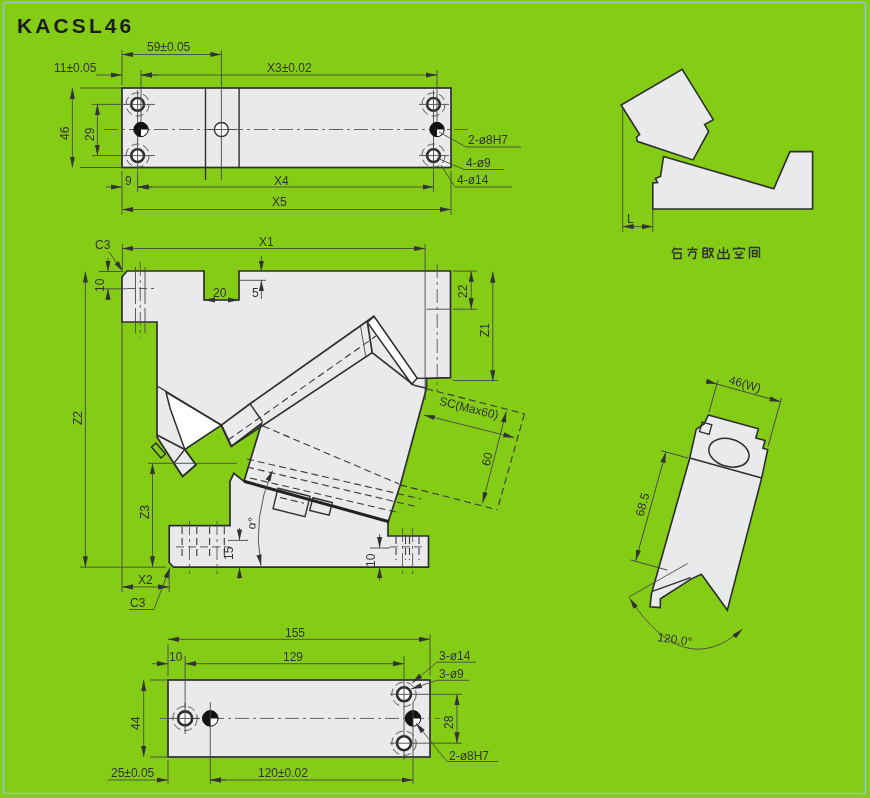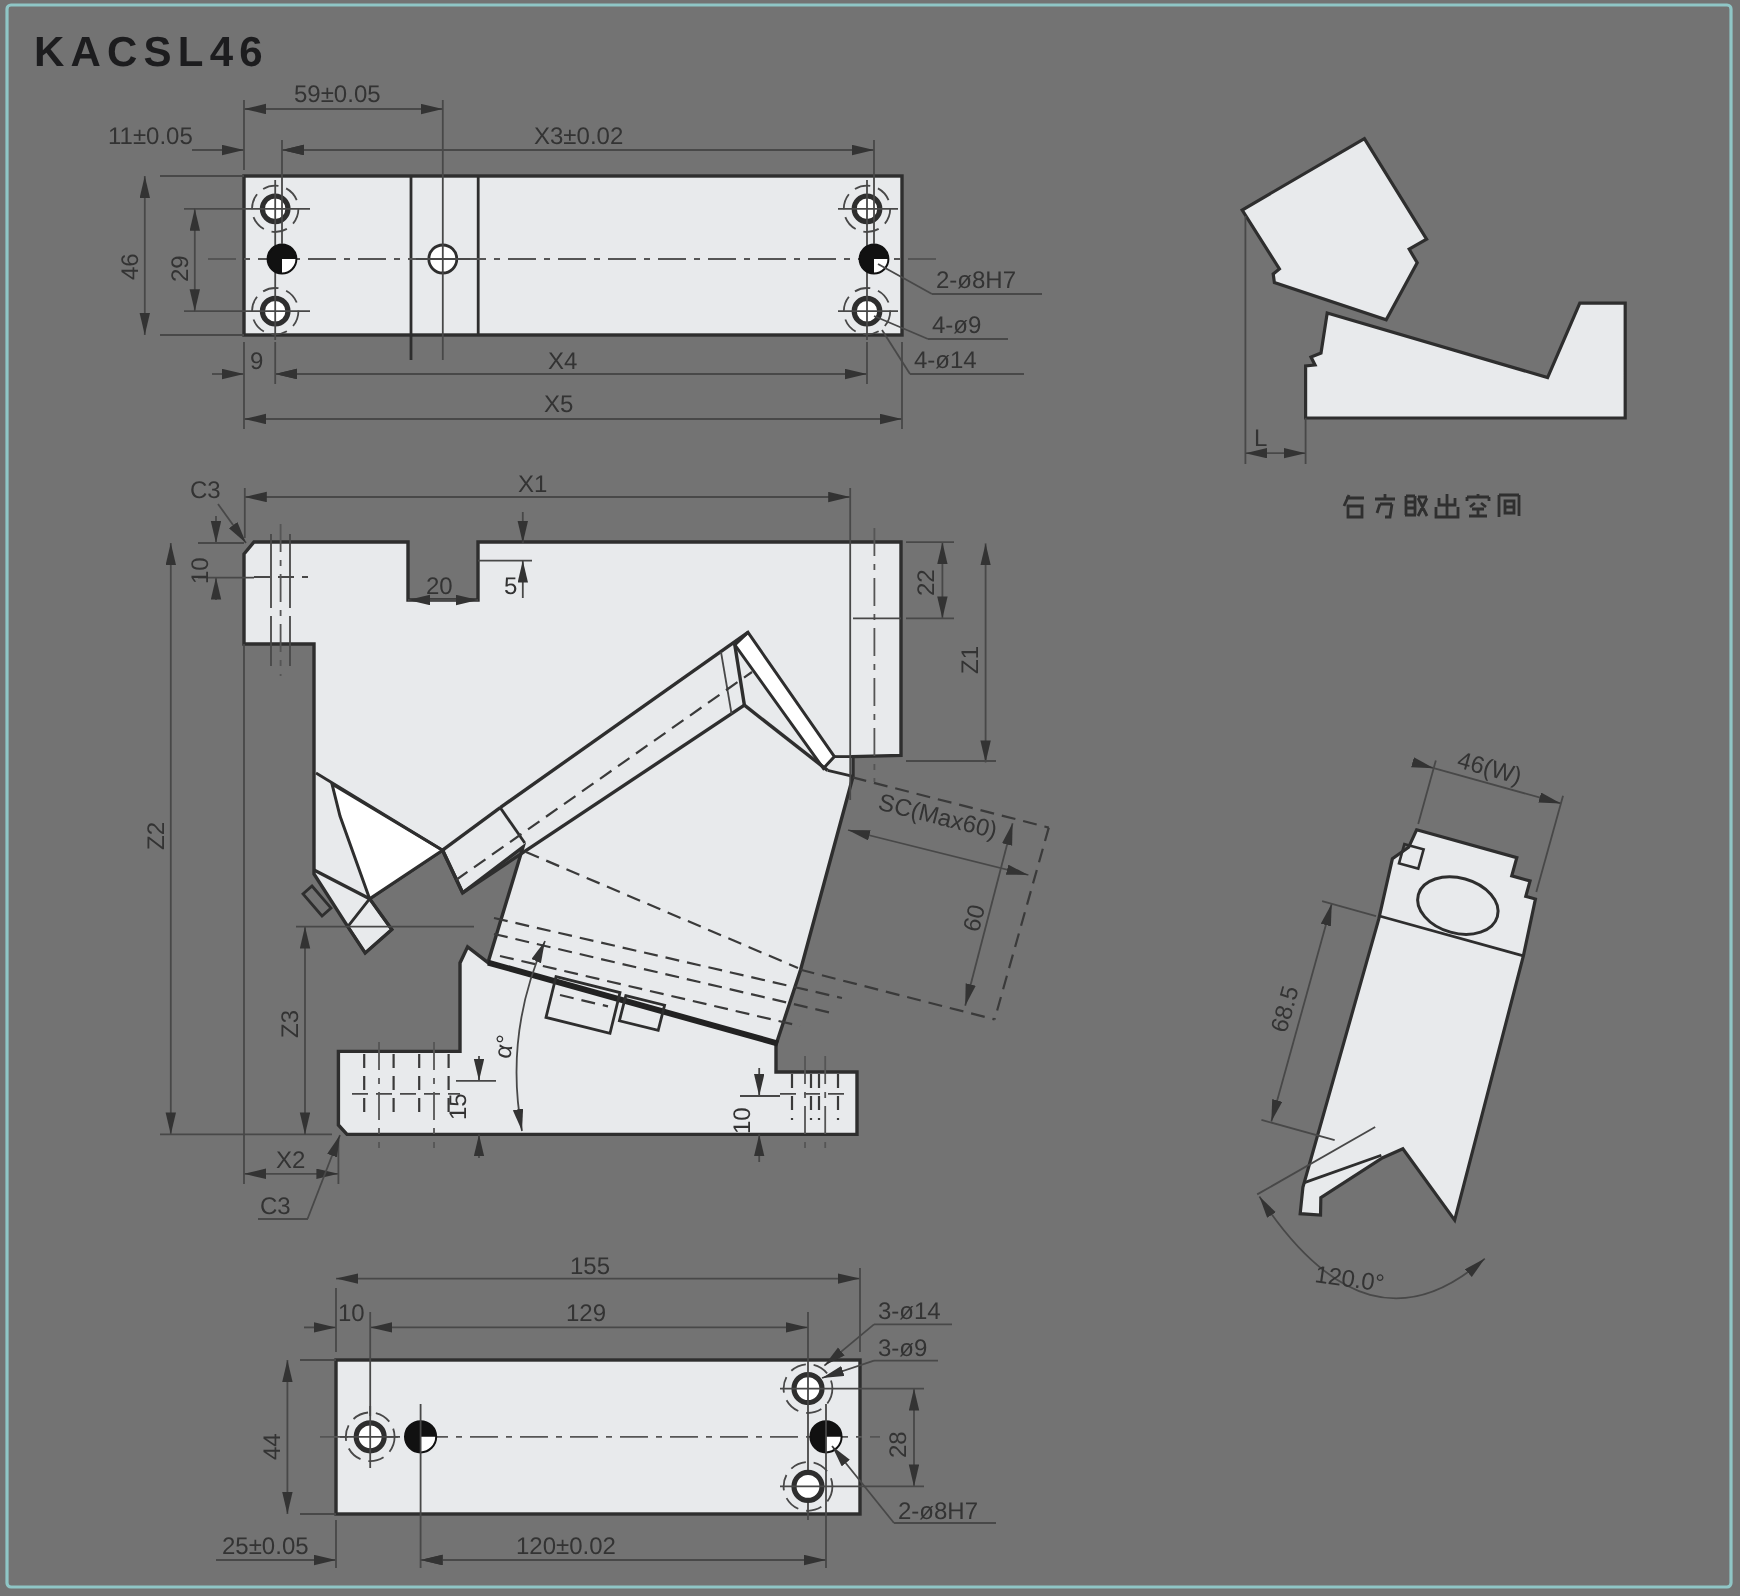--- a/index.html
+++ b/index.html
@@ -1,16 +1,16 @@
 <!DOCTYPE html>
 <html><head>
 <meta charset="utf-8">
 <style>
 html,body{margin:0;padding:0;background:#fff}
-.pg{position:relative;width:870px;height:798px;background:#737373;font-family:"Liberation Sans",sans-serif}
+.pg{position:relative;width:870px;height:798px;background:#84cc16;font-family:"Liberation Sans",sans-serif}
 svg{position:absolute;left:0;top:0}
 </style>
 </head>
 <body>
 <div class="pg">
 <svg width="870" height="798" viewBox="0 0 870 798">
 <defs>
 <marker id="a" markerUnits="userSpaceOnUse" markerWidth="12" markerHeight="6" refX="11" refY="2.6" orient="auto-start-reverse">
 <path d="M0,0 L11,2.6 L0,5.2 Z" fill="#333"></path>
 </marker>

